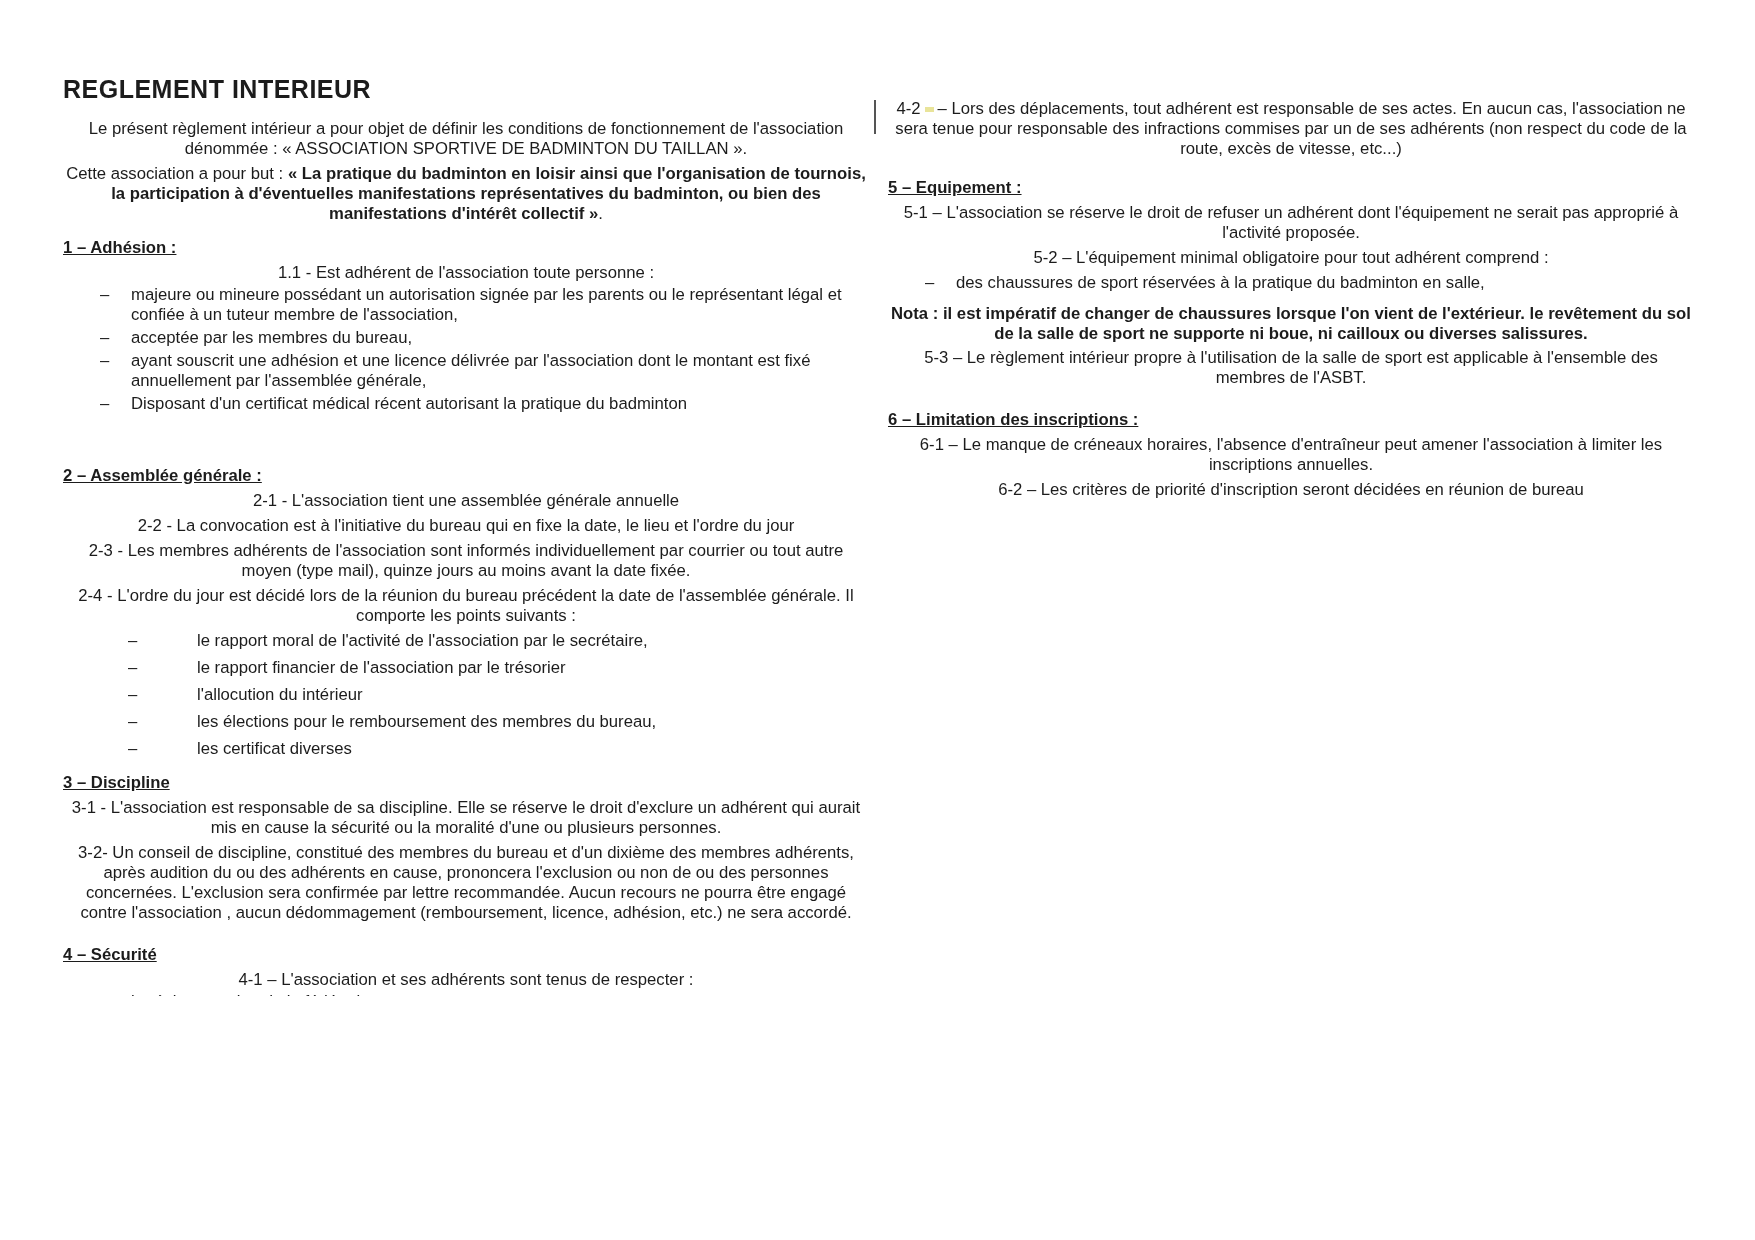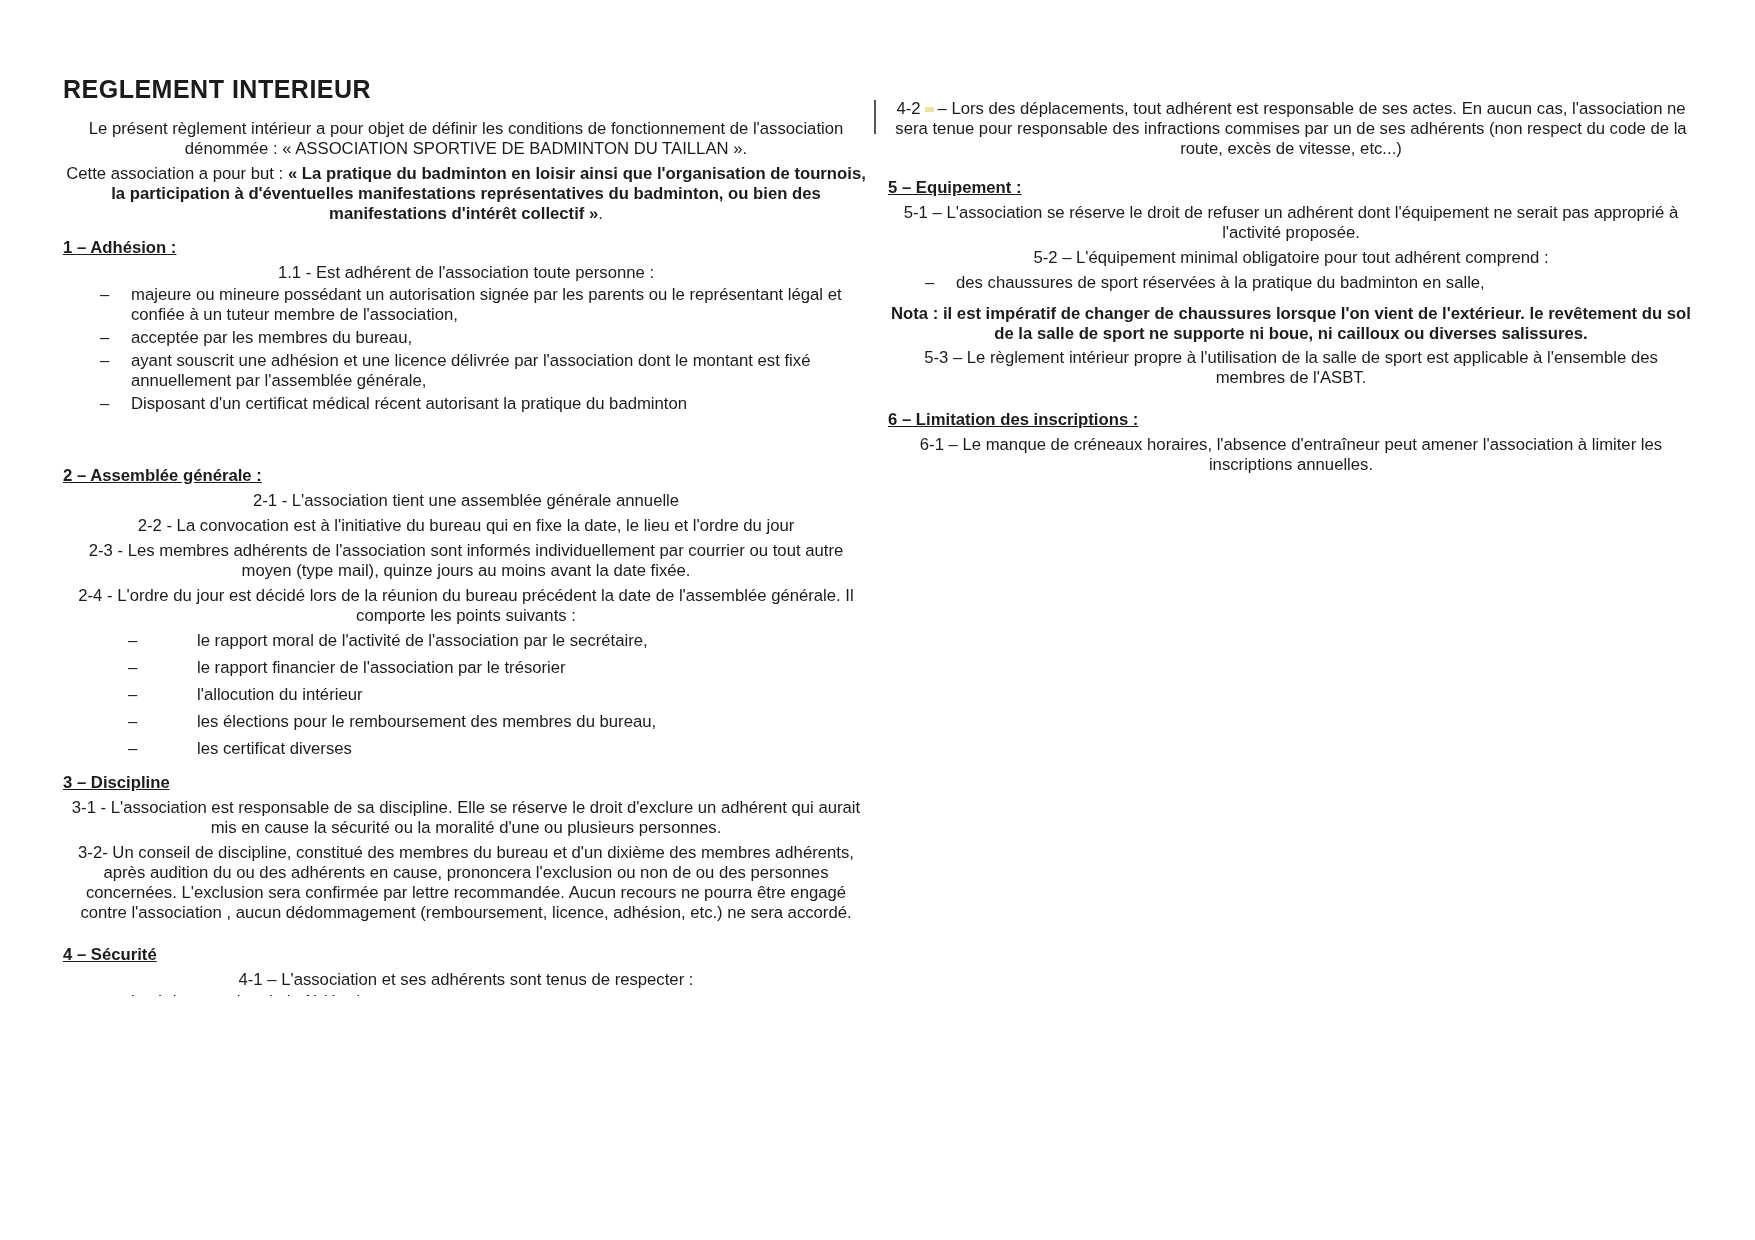--- a/index.html
+++ b/index.html
@@ -164,15 +164,16 @@
       <div class="li li-a">
           <span class="dash">–</span>
           <span class="txt">des chaussures de sport réservées à la pratique du badminton en salle,</span>
         </div>
     </div>
     <p class="nota">Nota : il est impératif de changer de chaussures lorsque l'on vient de l'extérieur. le revêtement du sol de la salle de sport ne supporte ni boue, ni cailloux ou diverses salissures.</p>
     <p>5-3 – Le règlement intérieur propre à l'utilisation de la salle de sport est applicable à l'ensemble des membres de l'ASBT.</p>
 
     <h2 class="sec mt23">6 – Limitation des inscriptions :</h2>
     <p>6-1 – Le manque de créneaux horaires, l'absence d'entraîneur peut amener l'association à limiter les inscriptions annuelles.</p>
+    <p>6-2 – Les critères de priorité d'inscription seront décidées en réunion de bureau</p>
   </div>
 
 </div>
 
 </body></html>

